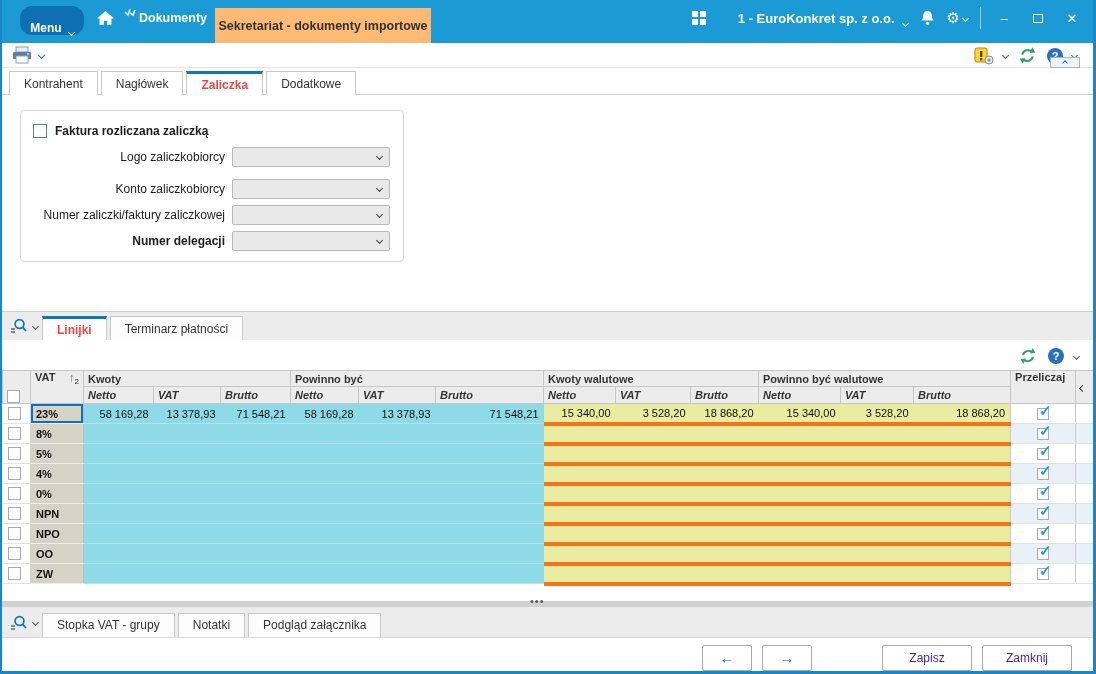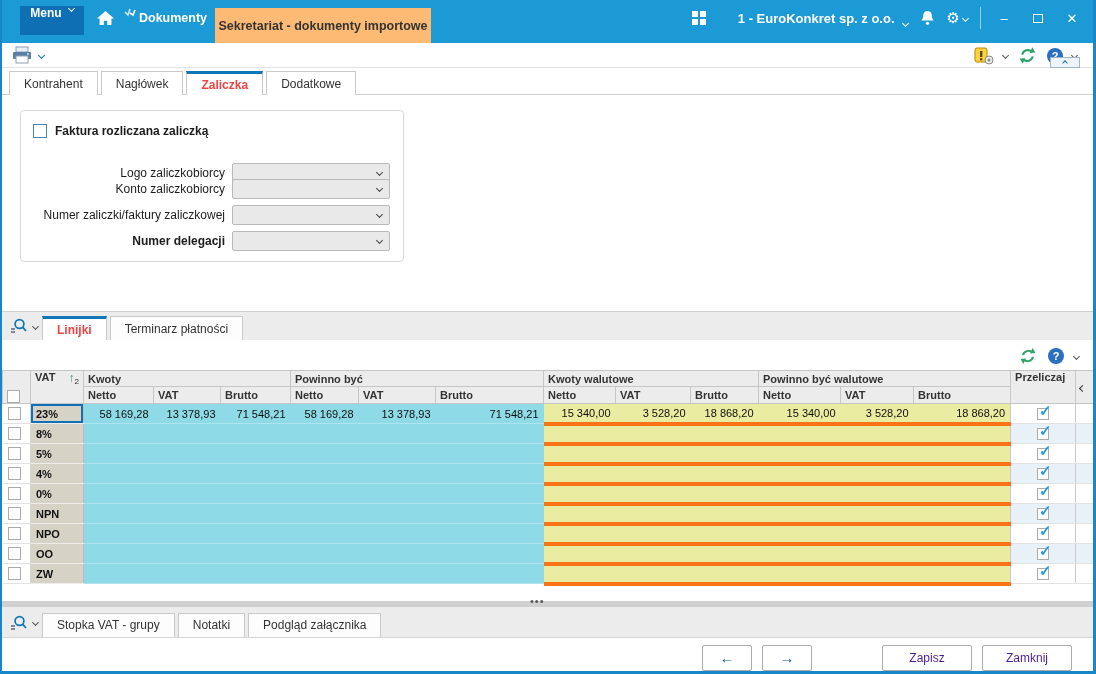--- a/index.html
+++ b/index.html
@@ -3,21 +3,21 @@
 <meta charset="utf-8">
 <style>
   * { margin:0; padding:0; box-sizing:border-box; }
   body { font-family:"Liberation Sans", sans-serif; background:#9aa2a8; }
   .window { width:1096px; height:674px; background:#fff; position:relative;
             border-left:2px solid #1787c9; border-right:3px solid #1787c9; border-bottom:3px solid #1787c9; overflow:hidden; }
 
   
   .titlebar { height:43px; background:#1b9ad6; position:relative; color:#fff; }
   .menu-btn { position:absolute; left:18px; top:6px; width:64px; height:29px; background:#0e6fb4;
-              display:flex; align-items:flex-start; justify-content:center; gap:7px; font-size:12px; font-weight:bold; cursor:pointer; }
+              display:flex; align-items:flex-end; justify-content:center; gap:7px; font-size:12px; font-weight:bold; cursor:pointer;border-radius:12px; }
   .home-btn { position:absolute; left:95px; top:11px; }
   .doc-link { position:absolute; left:122px; top:11px; display:flex; align-items:flex-start; gap:3px; font-size:12.5px; font-weight:bold; }
   .doc-glyph { margin-top:-4px; }
   .active-doc-tab { position:absolute; left:213px; top:8px; width:216px; height:35px; background:#fdba74; color:#333;
                     display:flex; align-items:center; justify-content:center; font-size:12.5px; font-weight:bold; }
   .tb-right { position:absolute; right:10px; top:0; height:36px; display:flex; align-items:center; gap:12px; }
   .appgrid { display:grid; grid-template-columns:6px 6px; grid-template-rows:6px 6px; gap:2px; }
   .appgrid i { background:#fff; }
   .company { display:flex; align-items:flex-end; gap:8px; font-size:13px; font-weight:bold; cursor:pointer;margin-left:20px; }
   .win-sep { width:1px; height:22px; background:rgba(255,255,255,.55); }
@@ -58,21 +58,21 @@
   .bar-icon { position:absolute; left:8px; bottom:6px; display:flex; align-items:center; gap:5px; color:#555; }
   .mid-bar .tab, .bot-bar .tab { background:#fdfdfd; top:0; }
   .mid-bar .tab.active, .bot-bar .tab.active { background:#fff; }
 
   .grid-gap { height:30px; background:#fff; position:relative; }
   .grid-gap .icons { position:absolute; right:14px; top:6px; display:flex; align-items:center; gap:10px; color:#555; }
 
   
   table.vat { border-collapse:collapse; table-layout:fixed; width:1091px; font-size:11px; }
   table.vat th { background:#ececec; border:1px solid #c6c6c6; font-weight:bold; color:#333; text-align:left; padding:0 4px; height:16px; overflow:hidden; white-space:nowrap; }
-  table.vat tr.sub th { height:17px; }
+  table.vat tr.sub th { height:17px;font-style:italic; }
   th.h-vat { color:#1076b6; vertical-align:top; padding-top:1px; }
   th.h-vat .wrap { display:flex; justify-content:space-between; align-items:flex-start; }
   .sort-ind { color:#333; font-weight:normal; }
   .sort-ind .arrow { color:#2fa26b; font-weight:bold; font-size:12px; }
   .sort-ind .n { font-size:8px; vertical-align:-2px; }
   th.h-sel { vertical-align:bottom; padding:0 0 2px 6px; }
   th.h-prz { vertical-align:top; }
   th.h-strip { padding:0; text-align:center; vertical-align:middle; color:#1076b6; background:#f4f4f4; }
   table.vat td { height:20px; padding:0 5px; overflow:hidden; white-space:nowrap; }
   td.c-sel { background:#fff; border-bottom:1px solid #e2e2e2; border-right:1px solid #d5d5d5; padding-left:6px; }
@@ -196,21 +196,21 @@
         <span>Dodatkowe</span>
       </div>
   </div>
 
   <div class="content">
     <div class="panel">
       <div class="cb-row">
         <span class="blue-cb"></span>
         <span>Faktura rozliczana zaliczką</span>
       </div>
-      <div class="frm" style="top:52px;">
+      <div class="frm" style="top:36px;">
         <label>Logo zaliczkobiorcy</label>
         <div class="dd">
             <span class="chev"></span>
           </div>
       </div>
       <div class="frm" style="top:68px;">
         <label>Konto zaliczkobiorcy</label>
         <div class="dd">
             <span class="chev"></span>
           </div>

